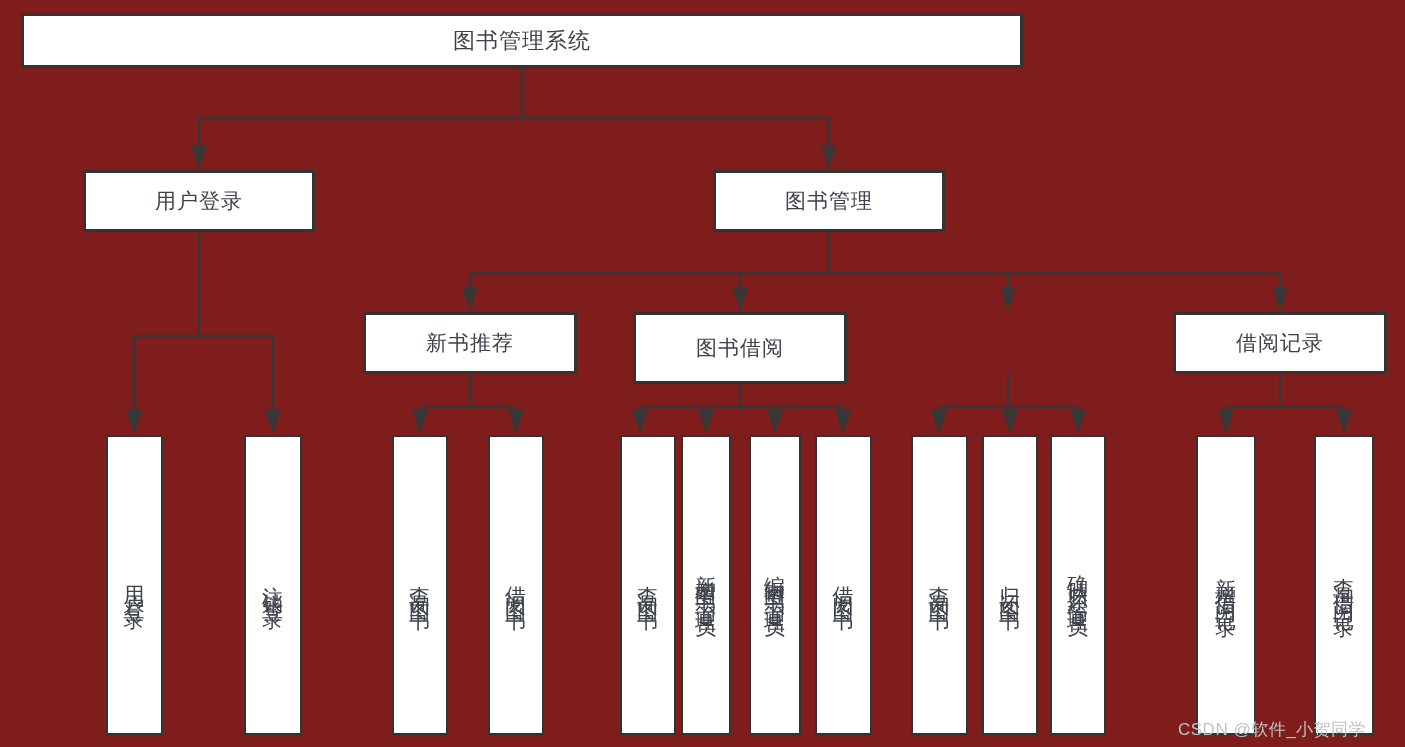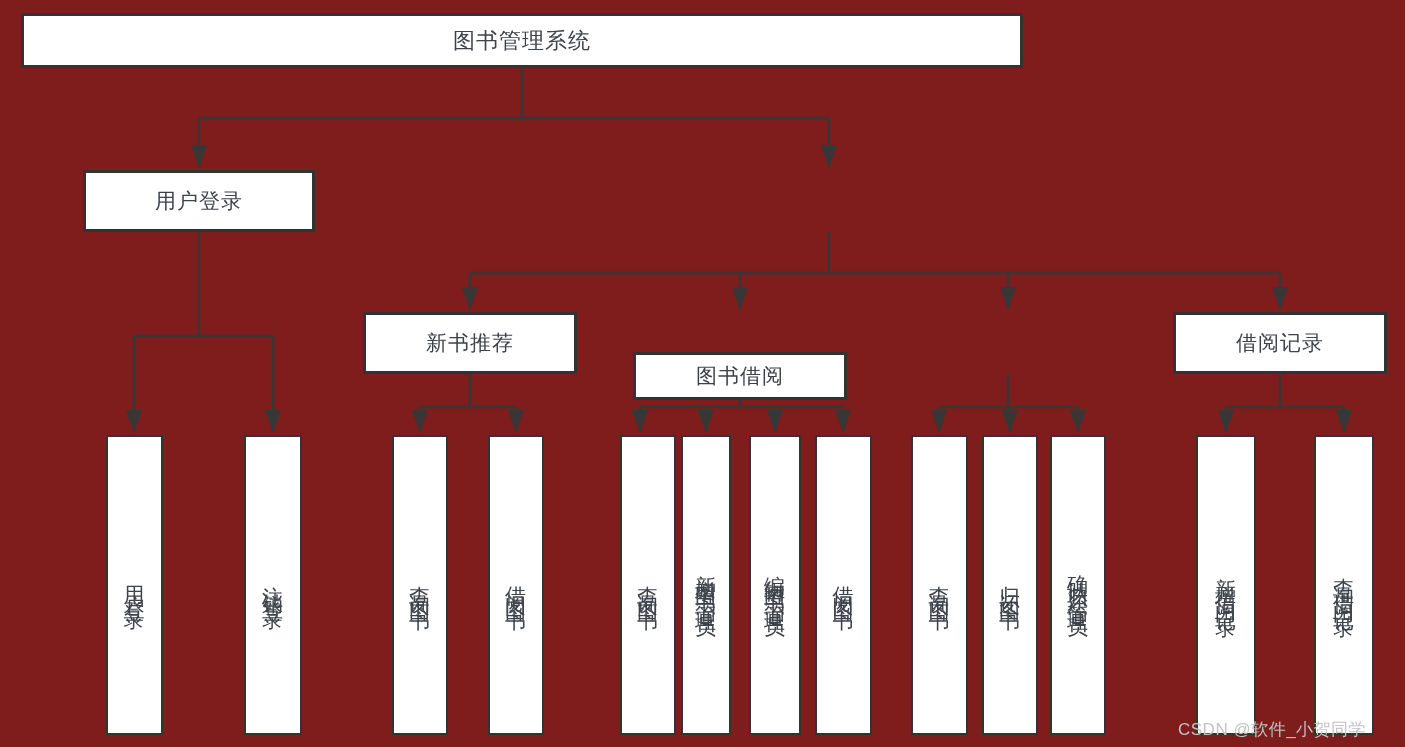--- a/index.html
+++ b/index.html
@@ -95,23 +95,24 @@
       <path d="M1078,407 L1078,432" marker-end="url(#arrow)"></path>
 
       <path d="M1226,407 L1226,432" marker-end="url(#arrow)"></path>
       <path d="M1344,407 L1344,432" marker-end="url(#arrow)"></path>
     </g>
   </svg>
 
   <div class="node hnode root" style="left:21px;top:13px;width:1002px;height:55px;">图书管理系统</div>
 
   <div class="node hnode" style="left:83px;top:170px;width:232px;height:62px;">用户登录</div>
+  <div class="node hnode" style="left:713px;top:170px;width:232px;height:62px;">图书管理</div>
 
   <div class="node hnode" style="left:363px;top:312px;width:214px;height:62px;">新书推荐</div>
-  <div class="node hnode" style="left:633px;top:312px;width:214px;height:48px;margin-top:40px;">图书借阅</div>
+  <div class="node hnode" style="left:633px;top:312px;width:214px;height:72px;">图书借阅</div>
   <div class="node hnode" style="left:1173px;top:312px;width:214px;height:62px;">借阅记录</div>
 
   <div class="node vnode" style="left:106px;top:435px;width:57px;height:300px;">用户登录</div>
   <div class="node vnode" style="left:244px;top:435px;width:58px;height:300px;">注销登录</div>
 
   <div class="node vnode" style="left:392px;top:435px;width:56px;height:300px;">查询图书</div>
   <div class="node vnode" style="left:488px;top:435px;width:56px;height:300px;">借阅图书</div>
 
   <div class="node vnode" style="left:620px;top:435px;width:56px;height:300px;">查询图书</div>
   <div class="node vnode" style="left:681px;top:435px;width:50px;height:300px;letter-spacing:6px;">新增图书（管理员）</div>

